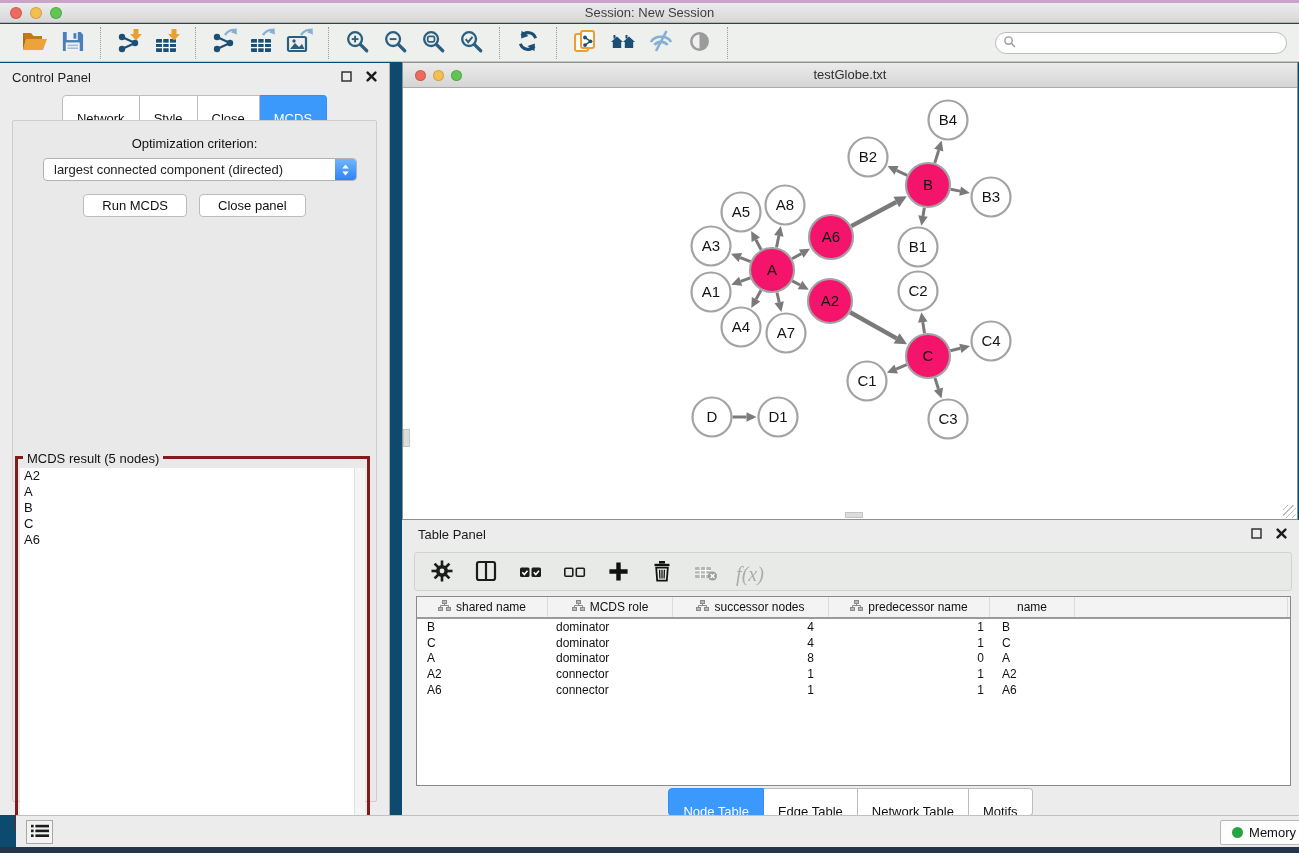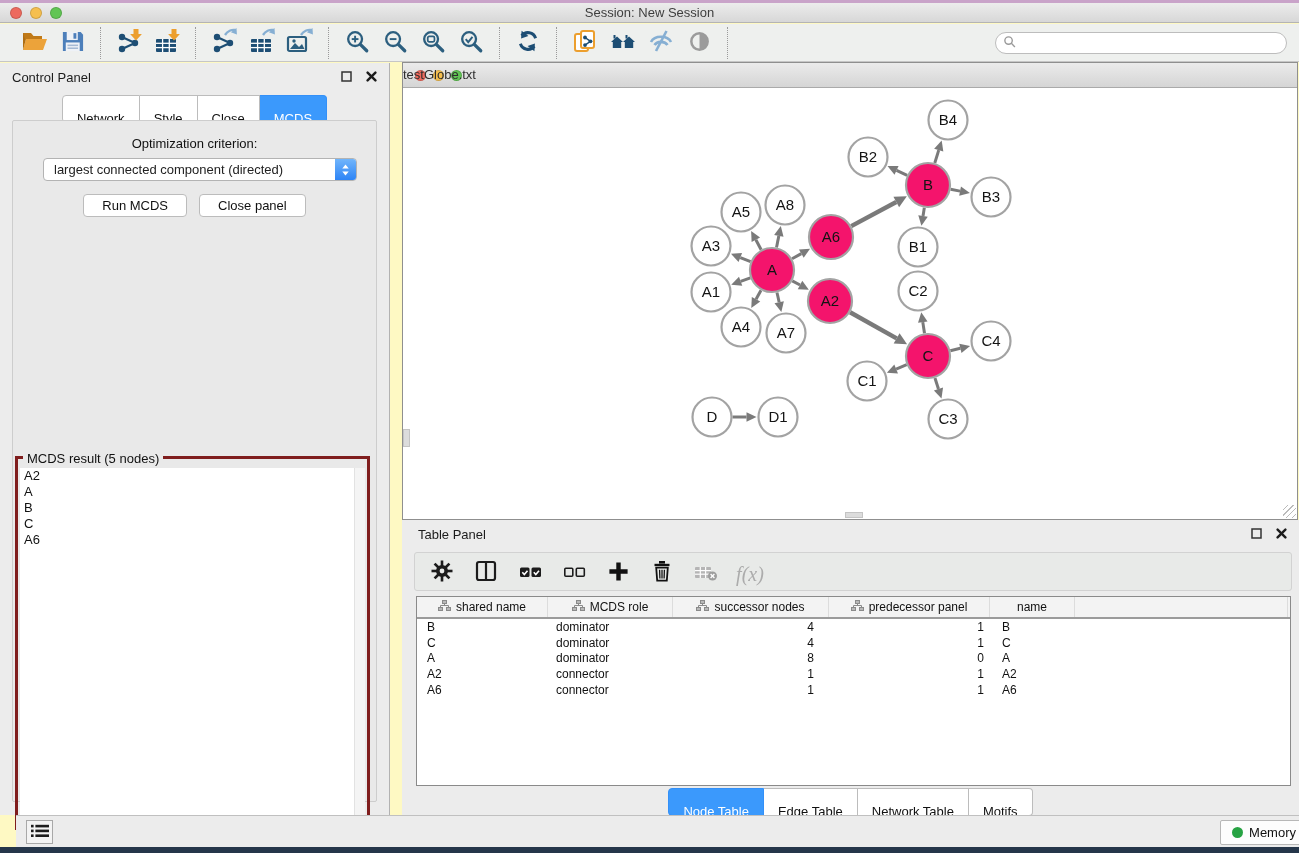--- a/index.html
+++ b/index.html
@@ -1,18 +1,18 @@
 <!DOCTYPE html>
 <html><head>
 <meta charset="utf-8">
 <style>
   * { box-sizing: border-box; }
   html,body { margin:0; padding:0; }
   body { font-family:"Liberation Sans", sans-serif; }
-  .app { position:relative; width:1299px; height:853px; background:#fef9c3; overflow:hidden; font-size:13px; color:#222; }
+  .app { position:relative; width:1299px; height:853px; background:#0c4a6e; overflow:hidden; font-size:13px; color:#222; }
 
   
   .titlebar { position:absolute; left:0; top:0; width:100%; height:23px;
     background:linear-gradient(#ececec,#d7d7d7); border-top:3px solid #c9a3c9; border-bottom:1px solid #b4b4b4; }
   .traffic { position:absolute; top:4px; left:10px; display:flex; gap:8px; }
   .light { width:12px; height:12px; border-radius:50%; border:1px solid rgba(0,0,0,.15); }
   .title-text { position:absolute; left:0; width:100%; top:2px; text-align:center; font-size:13px; color:#3e3e3e; }
 
   
   .toolbar { position:absolute; left:0; top:24px; width:100%; height:38px; background:#eef0ee;
@@ -56,21 +56,21 @@
   .mcds-list { position:absolute; left:2px; right:2px; top:9px; bottom:2px; background:#fff; overflow:hidden; }
   .mcds-scroll { position:absolute; right:0; top:0; bottom:0; width:11px; background:#f4f4f4; border-left:1px solid #e2e2e2; }
   .result-item { font-size:13px; line-height:16px; padding-left:4px; color:#111; }
 
   
   .network-window { position:absolute; left:402px; top:62px; width:896px; height:458px;
     border:1px solid #8f8f8f; background:#fff; }
   .nw-title { position:relative; height:25px; background:linear-gradient(#ebebeb,#d5d5d5); border-bottom:1px solid #aaa; }
   .nw-traffic { position:absolute; top:7px; left:12px; display:flex; gap:7px; }
   .nw-light { width:11px; height:11px; border-radius:50%; border:1px solid rgba(0,0,0,.15); }
-  .nw-title-text { position:absolute; left:0; width:100%; top:4px; text-align:left; font-size:13px; color:#2e2e2e; }
+  .nw-title-text { position:absolute; left:0; width:100%; top:4px; text-align:center; font-size:13px; color:#2e2e2e; }
   .nw-canvas { position:relative; width:100%; height:431px; background:#fff; }
   .nw-scroll-v { position:absolute; left:0; top:341px; width:7px; height:18px; background:#dcdcdc; border:1px solid #c4c4c4; }
   .nw-scroll-h { position:absolute; left:442px; bottom:1px; width:18px; height:6px; background:#dcdcdc; border:1px solid #c4c4c4; }
   .resize-grip { position:absolute; right:1px; bottom:1px; width:13px; height:13px;
     background:repeating-linear-gradient(135deg,transparent 0 3px,#bbb 3px 4px); }
 
   
   .table-panel { position:absolute; left:402px; top:520px; width:897px; height:295px; background:#ececec; }
   .tp-toolbar { position:absolute; left:12px; top:32px; width:878px; height:39px; background:#e8eae8;
     border:1px solid #d2d2d2; border-radius:3px; display:flex; align-items:center; gap:16px; padding-left:13px; }
@@ -645,21 +645,21 @@
           </div>
           <div class="th" style="width: 161px;">
             <span><svg width="13" height="11" viewBox="0 0 13 11">
                 <g stroke="#8a8a8a" stroke-width="1" fill="#b8b8b8">
                   <rect x="4.5" y="0.5" width="4" height="3"></rect>
                   <rect x="0.5" y="7.5" width="4" height="3"></rect>
                   <rect x="8.5" y="7.5" width="4" height="3"></rect>
                   <path d="M6.5 3.5v2M2.5 7.5v-2h8v2" fill="none"></path>
                 </g>
               </svg></span>
-            <span>predecessor panel</span>
+            <span>predecessor name</span>
           </div>
           <div class="th" style="width: 85px;">
             <span>name</span>
           </div>
           <div class="th" style="width: 213px;"></div>
         </div>
         <div class="trow">
           <div class="td c0" style="width: 131px;">B</div>
           <div class="td c1" style="width: 125px;">dominator</div>
           <div class="td c2" style="width: 156px;">4</div>

